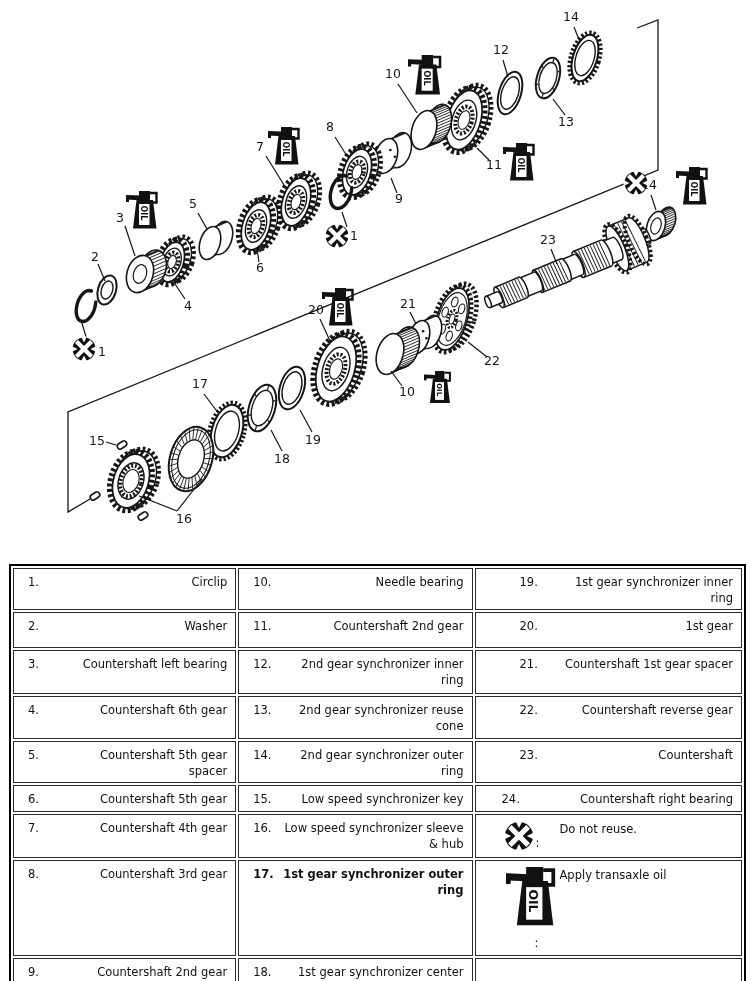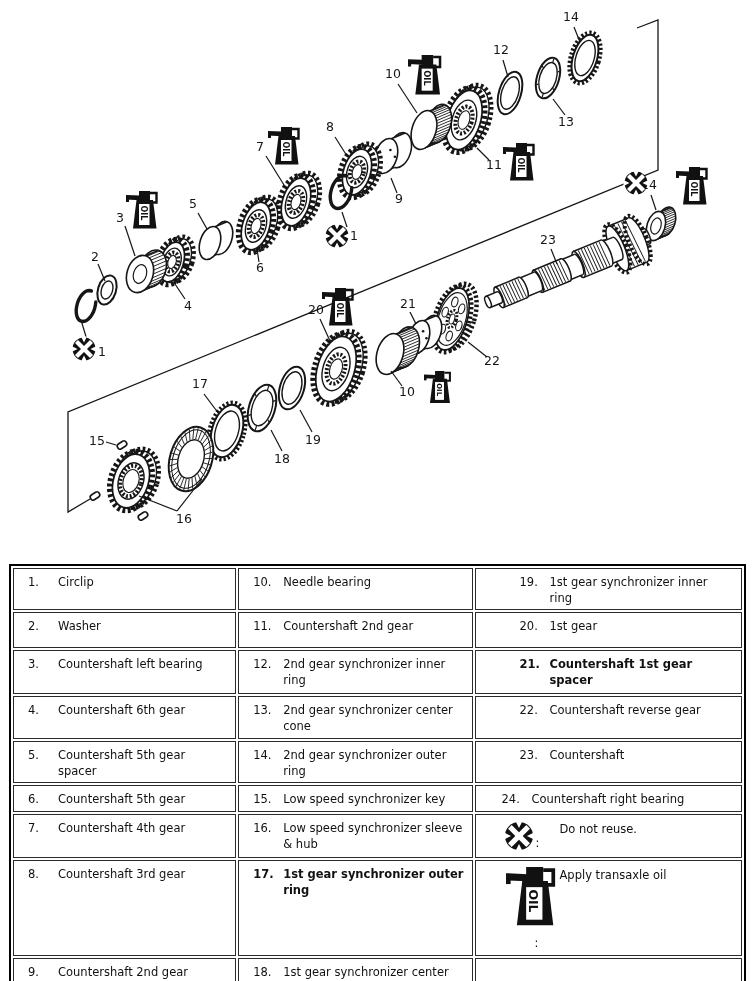--- a/index.html
+++ b/index.html
@@ -4,21 +4,21 @@
 <style>
   html,body{margin:0;padding:0;background:#fff;}
   body{width:756px;height:981px;position:relative;font-family:"DejaVu Sans",sans-serif;color:#111;}
   .diagram{position:absolute;left:0;top:0;width:756px;height:562px;}
   svg text.callout{font-family:"DejaVu Sans",sans-serif;font-size:12.5px;fill:#161616;}
   table.parts{position:absolute;left:9px;top:564px;width:737px;border:2px solid #000;border-collapse:separate;border-spacing:2px;background:#fff;table-layout:fixed;}
   table.parts td{border:1px solid #2b2b2b;vertical-align:top;padding:6px 4px 3px 14px;font-size:11.5px;line-height:1.35;box-sizing:border-box;background:#fff;}
   table.parts td.c3{padding-left:44px;}
   .cellflex{display:flex;align-items:flex-start;}
   .num{flex:0 0 30px;white-space:nowrap;}
-  .txt{flex:1 1 auto;padding-right:4px;}
+  .txt{flex:1 1 auto;padding-right:4px;text-align:right;}
   .legendflex{display:flex;align-items:flex-start;}
   .legend-ico{display:flex;align-items:flex-end;flex:0 0 56px;flex-direction:column;}
   .legend-ico-row{display:flex;align-items:flex-end;}
   .colon{font-size:11.5px;margin:0 2px;}
   .oil-colon{width:46px;text-align:center;font-size:11.5px;margin-top:6px;}
   .legend-txt{flex:1 1 auto;padding-top:1px;}
   .hidden-defs{position:absolute;width:0;height:0;overflow:hidden;}
 </style>
 </head>
 <body>
@@ -549,38 +549,38 @@
             <span class="num">3.</span>
             <span class="txt">Countershaft left bearing</span>
           </div>
         </td>
         <td style="height: 44px;">
           <div class="cellflex">
             <span class="num">12.</span>
             <span class="txt">2nd gear synchronizer inner ring</span>
           </div>
         </td>
-        <td class="c3" style="height: 44px; font-weight: bold;">
+        <td class="c3" style="height: 44px;">
           <div class="cellflex">
             <span class="num">21.</span>
             <span class="txt">Countershaft 1st gear spacer</span>
           </div>
         </td>
       </tr>
       <tr>
         <td style="height: 43px;">
           <div class="cellflex">
             <span class="num">4.</span>
             <span class="txt">Countershaft 6th gear</span>
           </div>
         </td>
         <td style="height: 43px;">
           <div class="cellflex">
             <span class="num">13.</span>
-            <span class="txt">2nd gear synchronizer center cone</span>
+            <span class="txt">2nd gear synchronizer reuse cone</span>
           </div>
         </td>
         <td class="c3" style="height: 43px; padding-left: 44px;">
           <div class="cellflex">
             <span class="num">22.</span>
             <span class="txt">Countershaft reverse gear</span>
           </div>
         </td>
       </tr>
       <tr>

